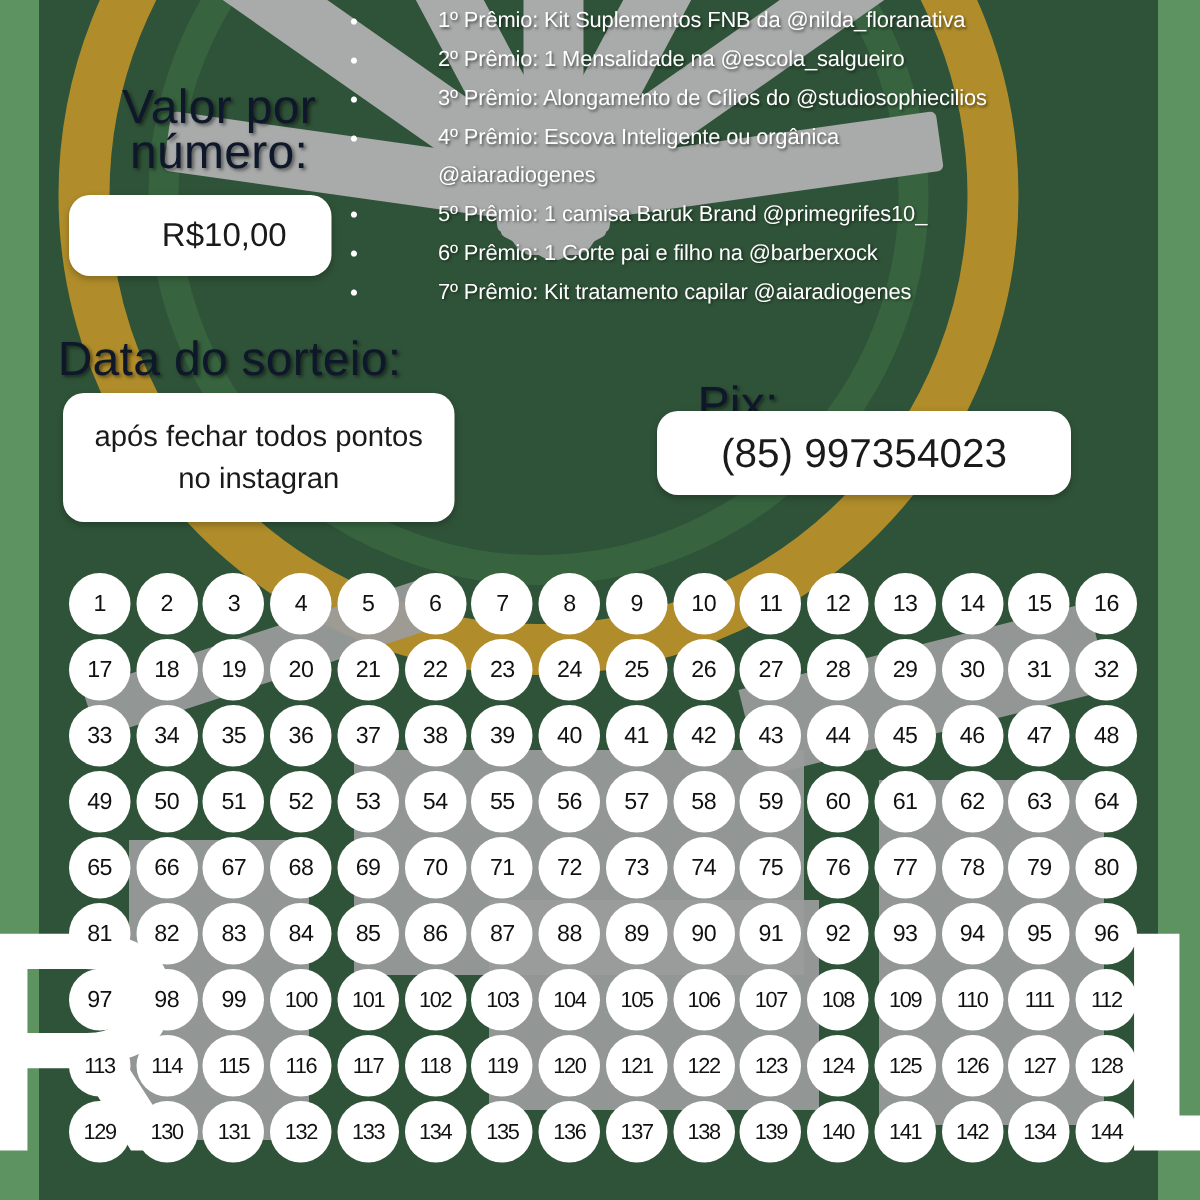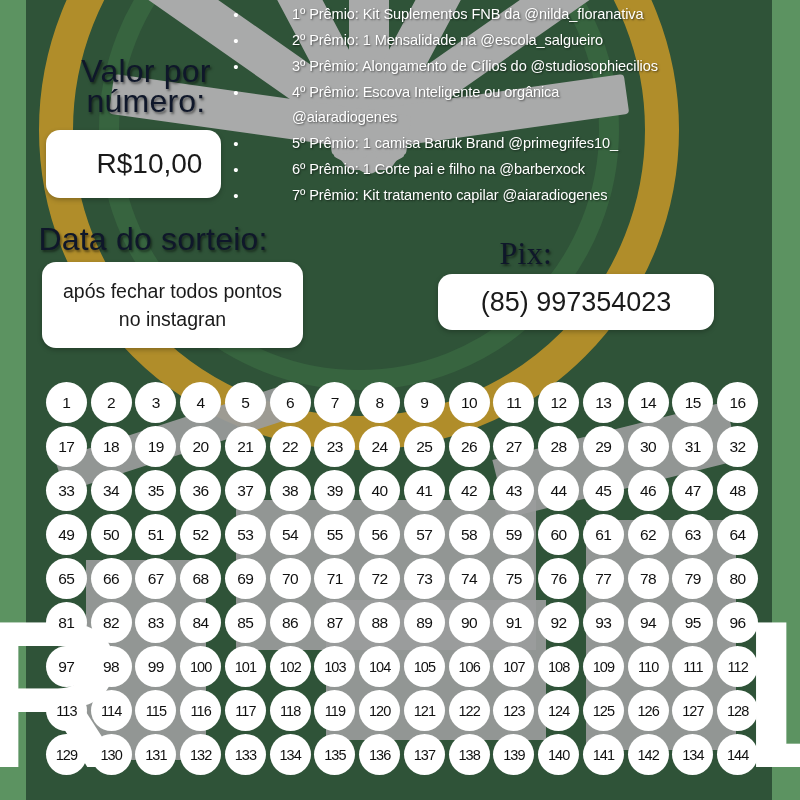--- a/index.html
+++ b/index.html
@@ -135,37 +135,37 @@
     color: #0f172a;
     font-size: 32px;
     font-weight: 400;
     line-height: 30px;
     letter-spacing: .2px;
     text-shadow: 1.5px 1.5px 2.5px rgba(0,0,0,.5);
     text-align: center;
   }
   #valor-label  { left: 38px;  top: 56px; width: 216px; }
   #data-label   { left: 30px;  top: 224px; width: 246px; text-align: center; }
-  #pix-label    { left: 432px; top: 238px; width: 120px; text-align: right; font-family: Liberation Serif, serif; }
+  #pix-label    { left: 432px; top: 254px; width: 120px; text-align: center; }
 
   .white-box {
     position: absolute;
     background: #ffffff;
     border-radius: 14px;
     display: flex;
     align-items: center;
     justify-content: center;
     color: #1a1a1a;
     box-shadow: 0 2px 5px rgba(0,0,0,.25);
     text-align: center;
   }
   #valor-box {
     left: 46px; top: 130px;
-    width: 175px; height: 68px;
-    font-size: 28px;
+    width: 175px; height: 54px;
+    font-size: 22px;
     padding-left: 32px;
   }
   #data-box {
     left: 42px; top: 262px;
     width: 261px; height: 86px;
     font-size: 19.5px;
     line-height: 28px;
     padding: 0 6px;
   }
   #pix-box {

